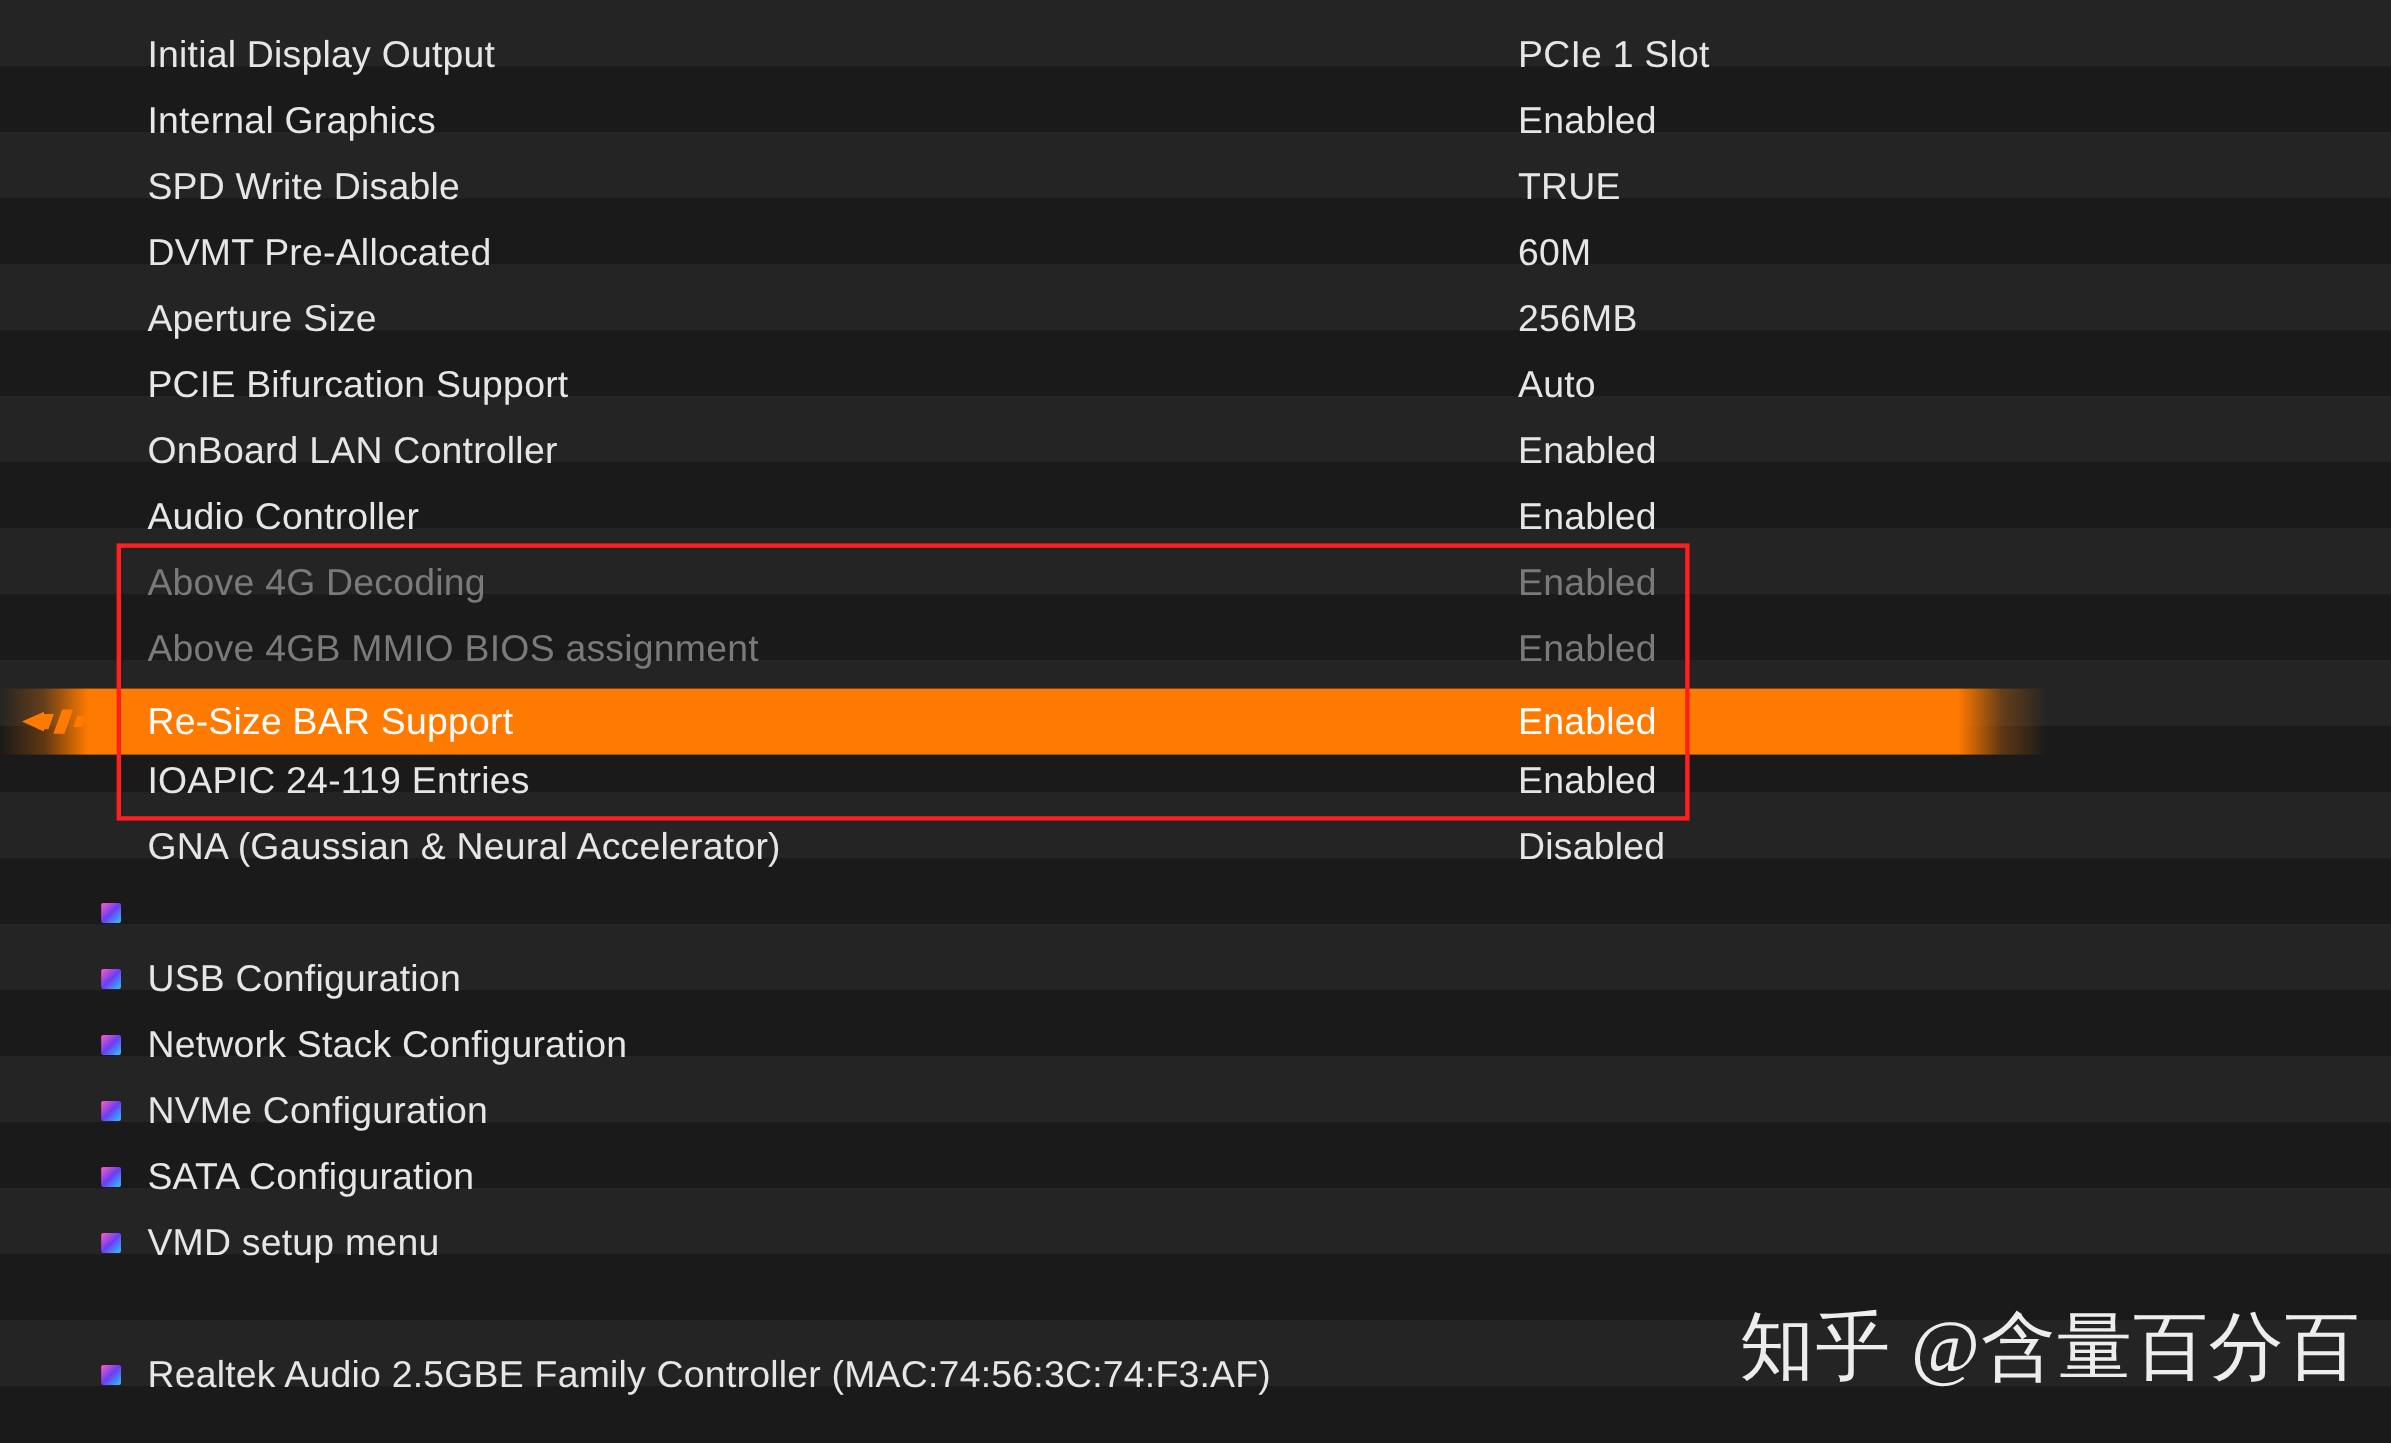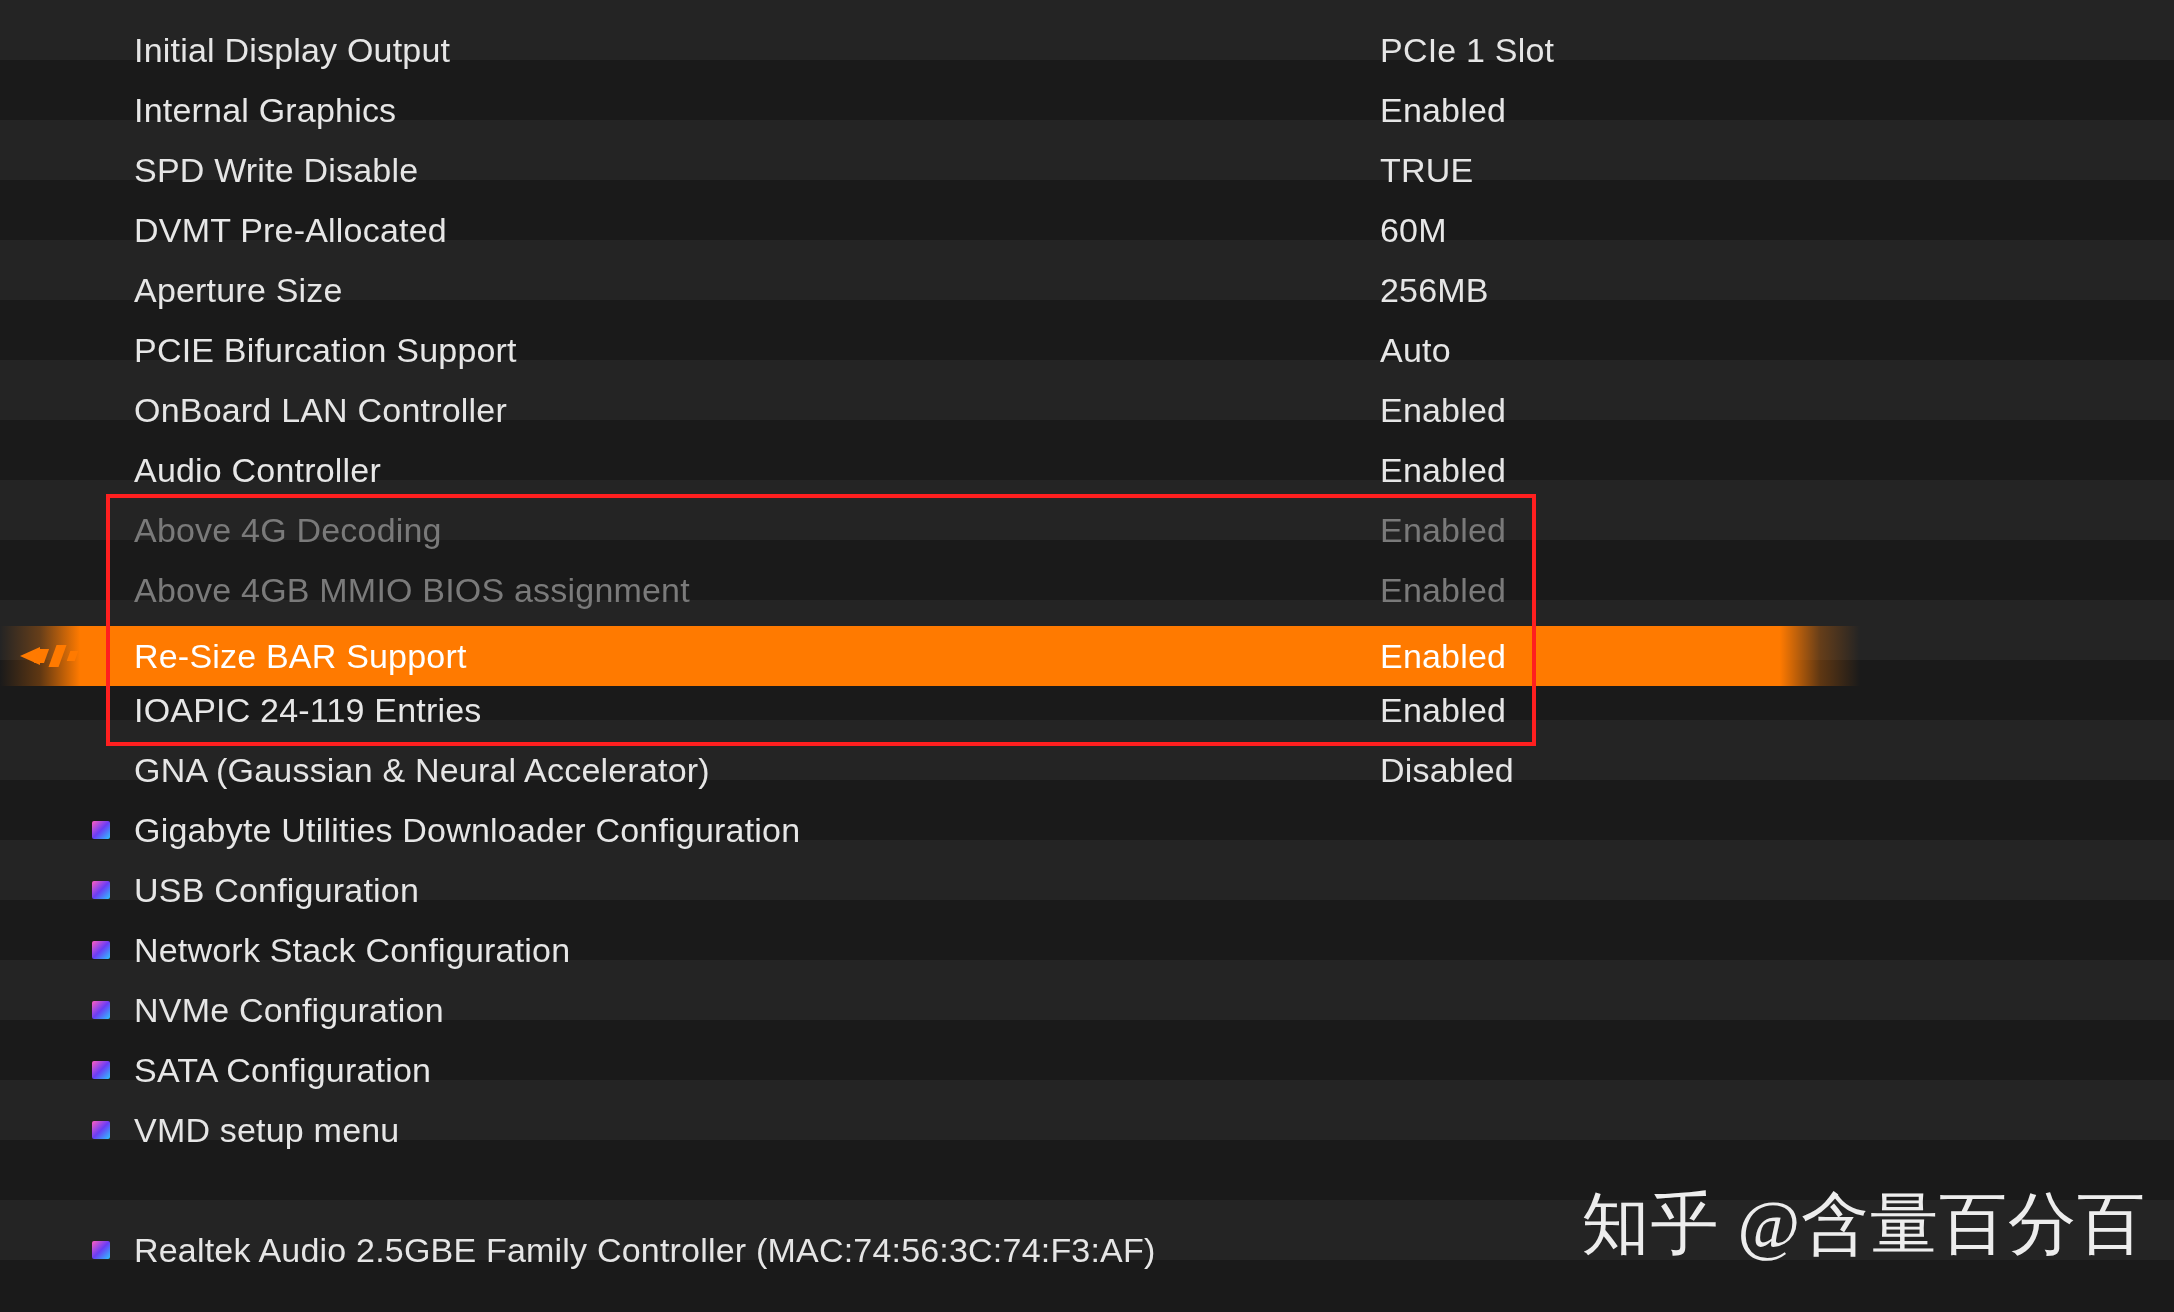--- a/index.html
+++ b/index.html
@@ -176,21 +176,20 @@
     <div class="row" style="position: absolute; left: 0px; right: 0px; top: 680px;">
       <span class="label">IOAPIC 24-119 Entries</span>
       <span class="value">Enabled</span>
     </div>
     <div class="row" style="position: absolute; left: 0px; right: 0px; top: 740px;">
       <span class="label">GNA (Gaussian &amp; Neural Accelerator)</span>
       <span class="value">Disabled</span>
     </div>
     <div class="row menu" style="position: absolute; left: 0px; right: 0px; top: 800px;">
       <span class="menu-bullet"></span>
-      <span class="label">Gigabyte Utilities Downloader Configuration</span>
     </div>
     <div class="row menu" style="position: absolute; left: 0px; right: 0px; top: 860px;">
       <span class="menu-bullet"></span>
       <span class="label">USB Configuration</span>
     </div>
     <div class="row menu" style="position: absolute; left: 0px; right: 0px; top: 980px;">
       <span class="menu-bullet"></span>
       <span class="label">NVMe Configuration</span>
     </div>
     <div class="row menu" style="position: absolute; left: 0px; right: 0px; top: 920px;">

